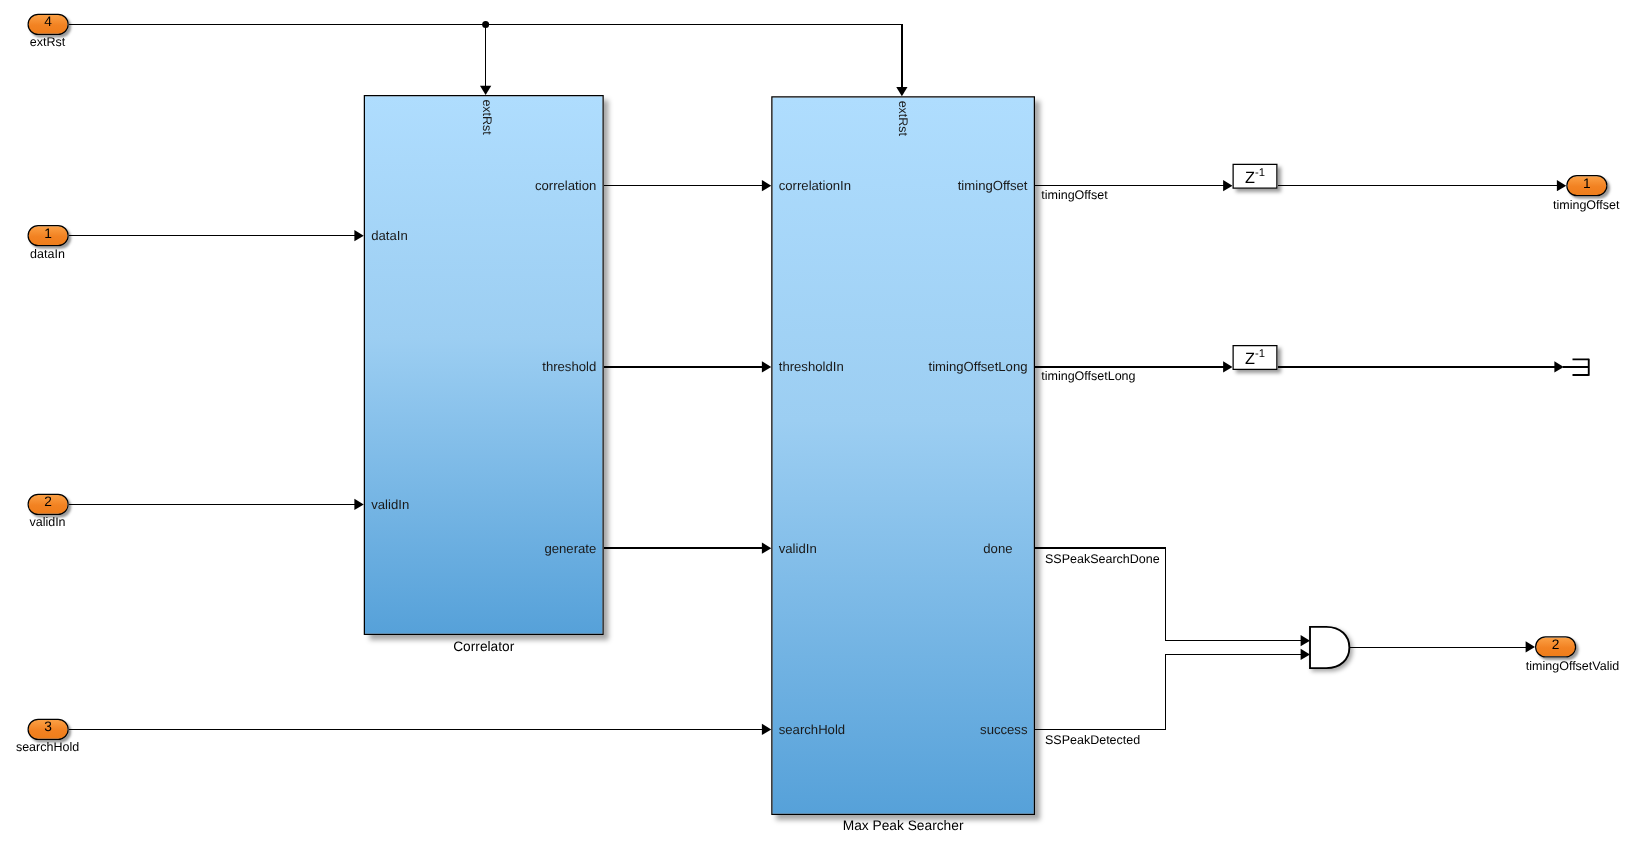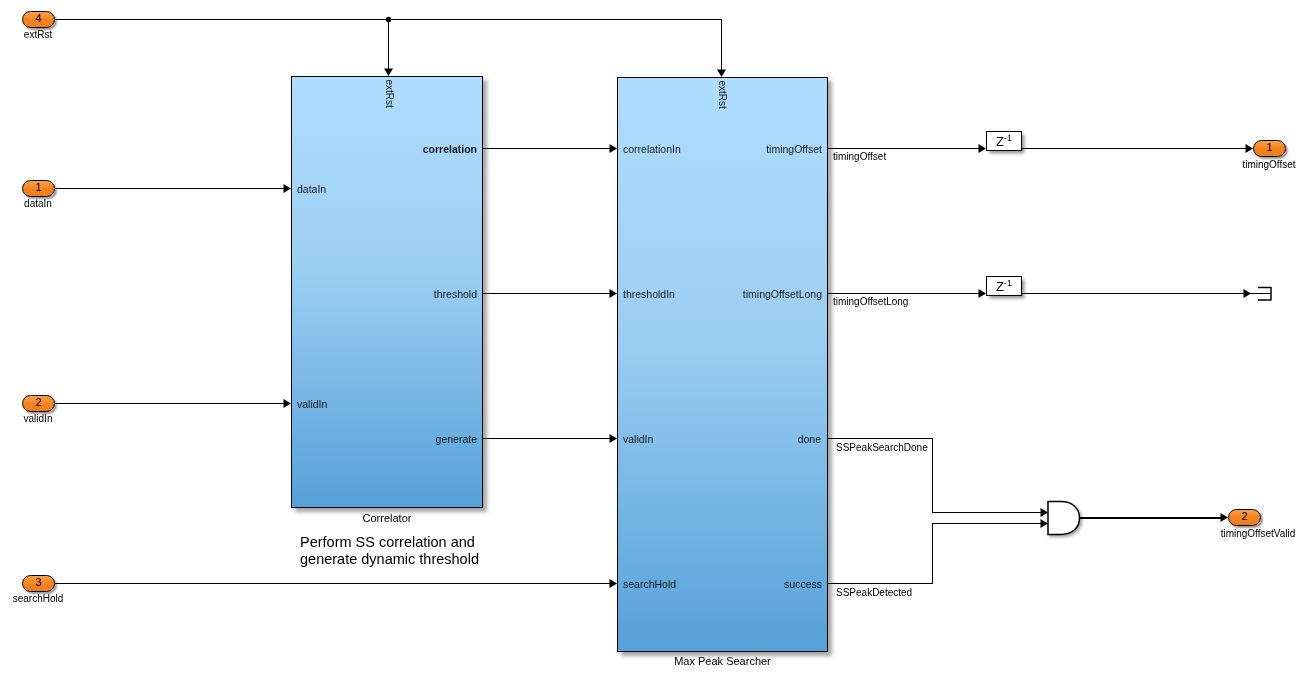--- a/index.html
+++ b/index.html
@@ -122,35 +122,35 @@
 
   <div class="ioport" style="left:22px;top:575px;">
     <span>3</span>
   </div>
   <div class="iolabel" style="left:38px;top:593px;">searchHold</div>
 
   <div class="blk" style="left:291px;top:76px;width:192px;height:432px;">
     <span class="vlabel" style="left:80px;top:14px;width:34px;">extRst</span>
     <span class="plabel" style="left:5px;top:106px;">dataIn</span>
     <span class="plabel" style="left:5px;top:321px;">validIn</span>
-    <span class="plabel" style="right:5px;top:66px;font-weight:bold;">correlation</span>
+    <span class="plabel" style="right:5px;top:66px;">correlation</span>
     <span class="plabel" style="right:5px;top:211px;">threshold</span>
     <span class="plabel" style="right:5px;top:356px;">generate</span>
   </div>
   <div class="blkname" style="left:291px;top:512px;width:192px;">Correlator</div>
 
   <div class="blk" style="left:617px;top:77px;width:211px;height:575px;">
     <span class="vlabel" style="left:87px;top:14px;width:34px;">extRst</span>
     <span class="plabel" style="left:5px;top:65px;">correlationIn</span>
     <span class="plabel" style="left:5px;top:210px;">thresholdIn</span>
     <span class="plabel" style="left:5px;top:355px;">validIn</span>
     <span class="plabel" style="left:5px;top:500px;">searchHold</span>
     <span class="plabel" style="right:5px;top:65px;">timingOffset</span>
     <span class="plabel" style="right:5px;top:210px;">timingOffsetLong</span>
-    <span class="plabel" style="right:6px;top:355px;">done</span>
+    <span class="plabel" style="right:17px;top:355px;">done</span>
     <span class="plabel" style="right:5px;top:500px;">success</span>
   </div>
   <div class="blkname" style="left:617px;top:655px;width:211px;">Max Peak Searcher</div>
 
   <div class="delay" style="left:986px;top:131px;">
     <span><span>Z</span><sup>-1</sup></span>
   </div>
   <div class="delay" style="left:986px;top:276px;">
     <span><span>Z</span><sup>-1</sup></span>
   </div>
@@ -163,18 +163,14 @@
   <div class="ioport" style="left:1228px;top:509px;">
     <span>2</span>
   </div>
   <div class="iolabel" style="left:1244px;top:528px;padding-left:28px;">timingOffsetValid</div>
 
   <div class="siglabel" style="left:833px;top:151px;">timingOffset</div>
   <div class="siglabel" style="left:833px;top:296px;">timingOffsetLong</div>
   <div class="siglabel" style="left:836px;top:442px;">SSPeakSearchDone</div>
   <div class="siglabel" style="left:836px;top:587px;">SSPeakDetected</div>
 
-  <div class="annotation" style="left:300px;top:534px;">
-    <div>Perform SS correlation and</div>
-    <div>generate dynamic threshold</div>
-  </div>
 
 </div>
 
 </body></html>

